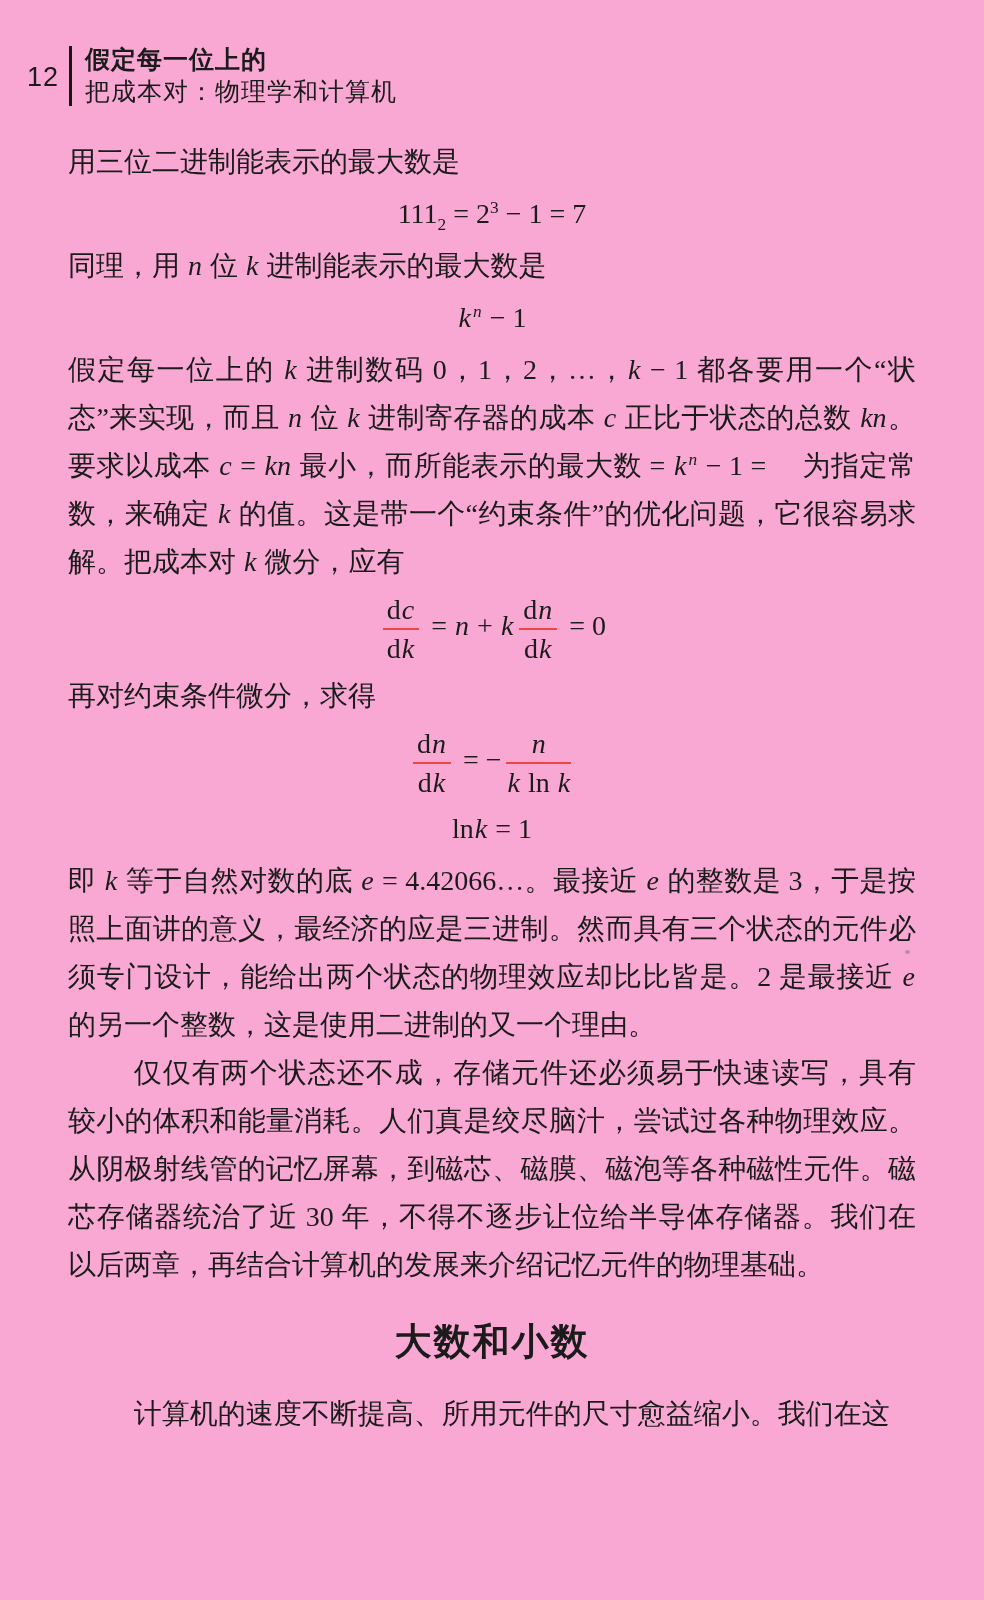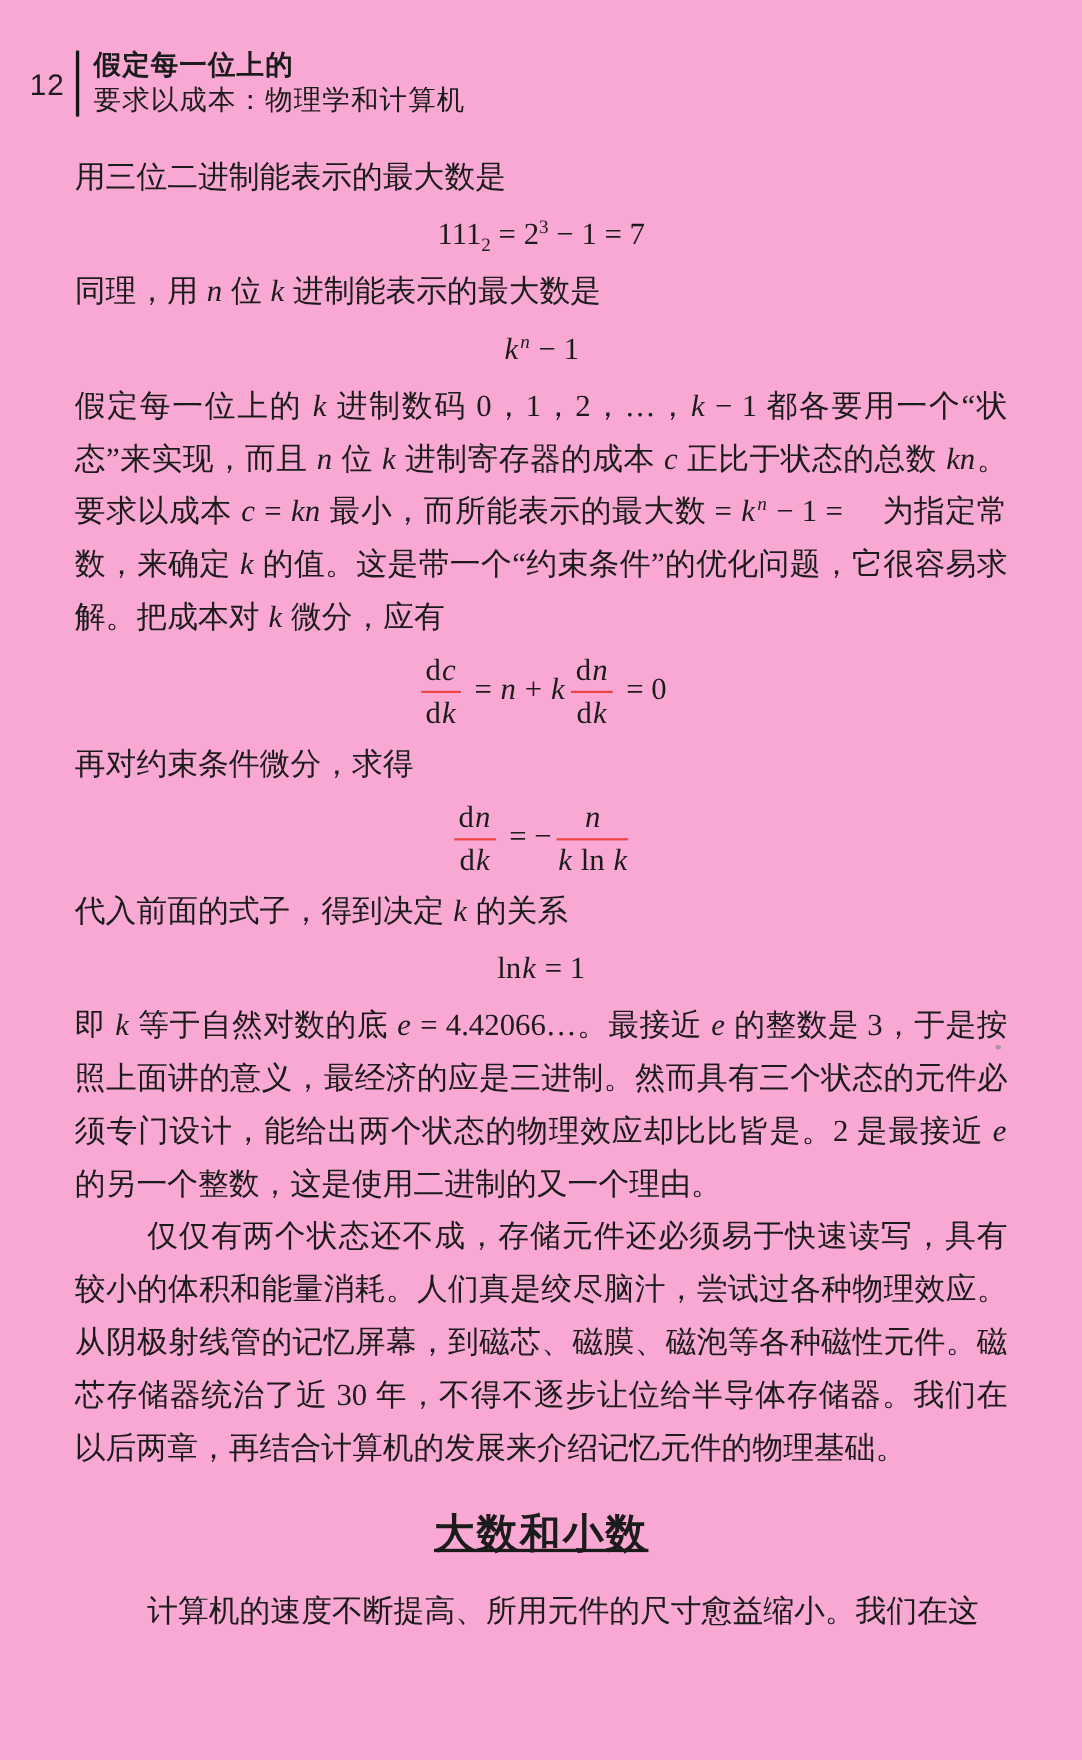--- a/index.html
+++ b/index.html
@@ -23,35 +23,35 @@
   p.line { margin:0; }
   p.indent { text-indent:2.35em; }
   .formula { text-align:center; margin:4px 0; white-space:nowrap; }
   .formula.tall { margin:7px 0; }
   .frac { display:inline-block; vertical-align:middle; text-align:center; line-height:1.12; margin:0 5px; }
   .frac .num { display:block; border-bottom:2px solid #ef4444; padding:1px 4px 3px; }
   .frac .den { display:block; padding-top:3px; }
   sup, sub { font-size:0.62em; line-height:0; }
   i.v { font-style:italic; padding:0 1px; }
   .heading { text-align:center; font-family:"Liberation Sans","DejaVu Sans",sans-serif;
-             font-weight:700; font-size:37px; line-height:1.25; margin:30px 0 24px; letter-spacing:2px;text-decoration:underline; }
+             font-weight:700; font-size:37px; line-height:1.25; margin:30px 0 24px; letter-spacing:2px; }
   .speck { position:absolute; left:905px; top:950px; width:5px; height:4px;
            background:#8a8a8a; border-radius:50%; opacity:.7; }
 </style>
 </head>
 <body>
 
 <div class="page">
 
   <header class="hdr">
     <div class="pagenum">12</div>
     <div class="vbar"></div>
     <div class="titles">
       <div class="t1">假定每一位上的</div>
-      <div class="t2">要求以成本：物理学和计算机</div>
+      <div class="t2">把成本对：物理学和计算机</div>
     </div>
   </header>
 
   <main class="bodytext">
 
     <p class="line"><span>用三位二进制能表示的最大数是</span></p>
 
     <div class="formula"><span>111</span><sub>2</sub><span> = 2</span><sup>3</sup><span> − 1 = 7</span></div>
 
     <p class="line"><span>同理，用 </span><i class="v">n</i><span> 位 </span><i class="v">k</i><span> 进制能表示的最大数是</span></p>
@@ -63,21 +63,20 @@
     <div class="formula tall">
       <span class="frac"><span class="num"><span>d</span><i class="v">c</i></span><span class="den"><span>d</span><i class="v">k</i></span></span><span> = </span><i class="v">n</i><span> + </span><i class="v">k</i><span class="frac"><span class="num"><span>d</span><i class="v">n</i></span><span class="den"><span>d</span><i class="v">k</i></span></span><span> = 0</span>
     </div>
 
     <p class="line"><span>再对约束条件微分，求得</span></p>
 
     <div class="formula tall">
       <span class="frac"><span class="num"><span>d</span><i class="v">n</i></span><span class="den"><span>d</span><i class="v">k</i></span></span><span> = −</span><span class="frac"><span class="num"><i class="v">n</i></span><span class="den"><i class="v">k</i><span> ln </span><i class="v">k</i></span></span>
     </div>
 
-    <p class="line"><span>代入前面的式子，得到决定 </span><i class="v">k</i><span> 的关系</span></p>
 
     <div class="formula"><span>ln</span><i class="v">k</i><span> = 1</span></div>
 
     <p class="line"><span>即 </span><i class="v">k</i><span> 等于自然对数的底 </span><i class="v">e</i><span> = 4.42066…。最接近 </span><i class="v">e</i><span> 的整数是 3，于是按照上面讲的意义，最经济的应是三进制。然而具有三个状态的元件必须专门设计，能给出两个状态的物理效应却比比皆是。2 是最接近 </span><i class="v">e</i><span> 的另一个整数，这是使用二进制的又一个理由。</span></p>
 
     <p class="line indent"><span>仅仅有两个状态还不成，存储元件还必须易于快速读写，具有较小的体积和能量消耗。人们真是绞尽脑汁，尝试过各种物理效应。从阴极射线管的记忆屏幕，到磁芯、磁膜、磁泡等各种磁性元件。磁芯存储器统治了近 30 年，不得不逐步让位给半导体存储器。我们在以后两章，再结合计算机的发展来介绍记忆元件的物理基础。</span></p>
 
     <h2 class="heading">大数和小数</h2>
 
     <p class="line indent"><span>计算机的速度不断提高、所用元件的尺寸愈益缩小。我们在这</span></p>

